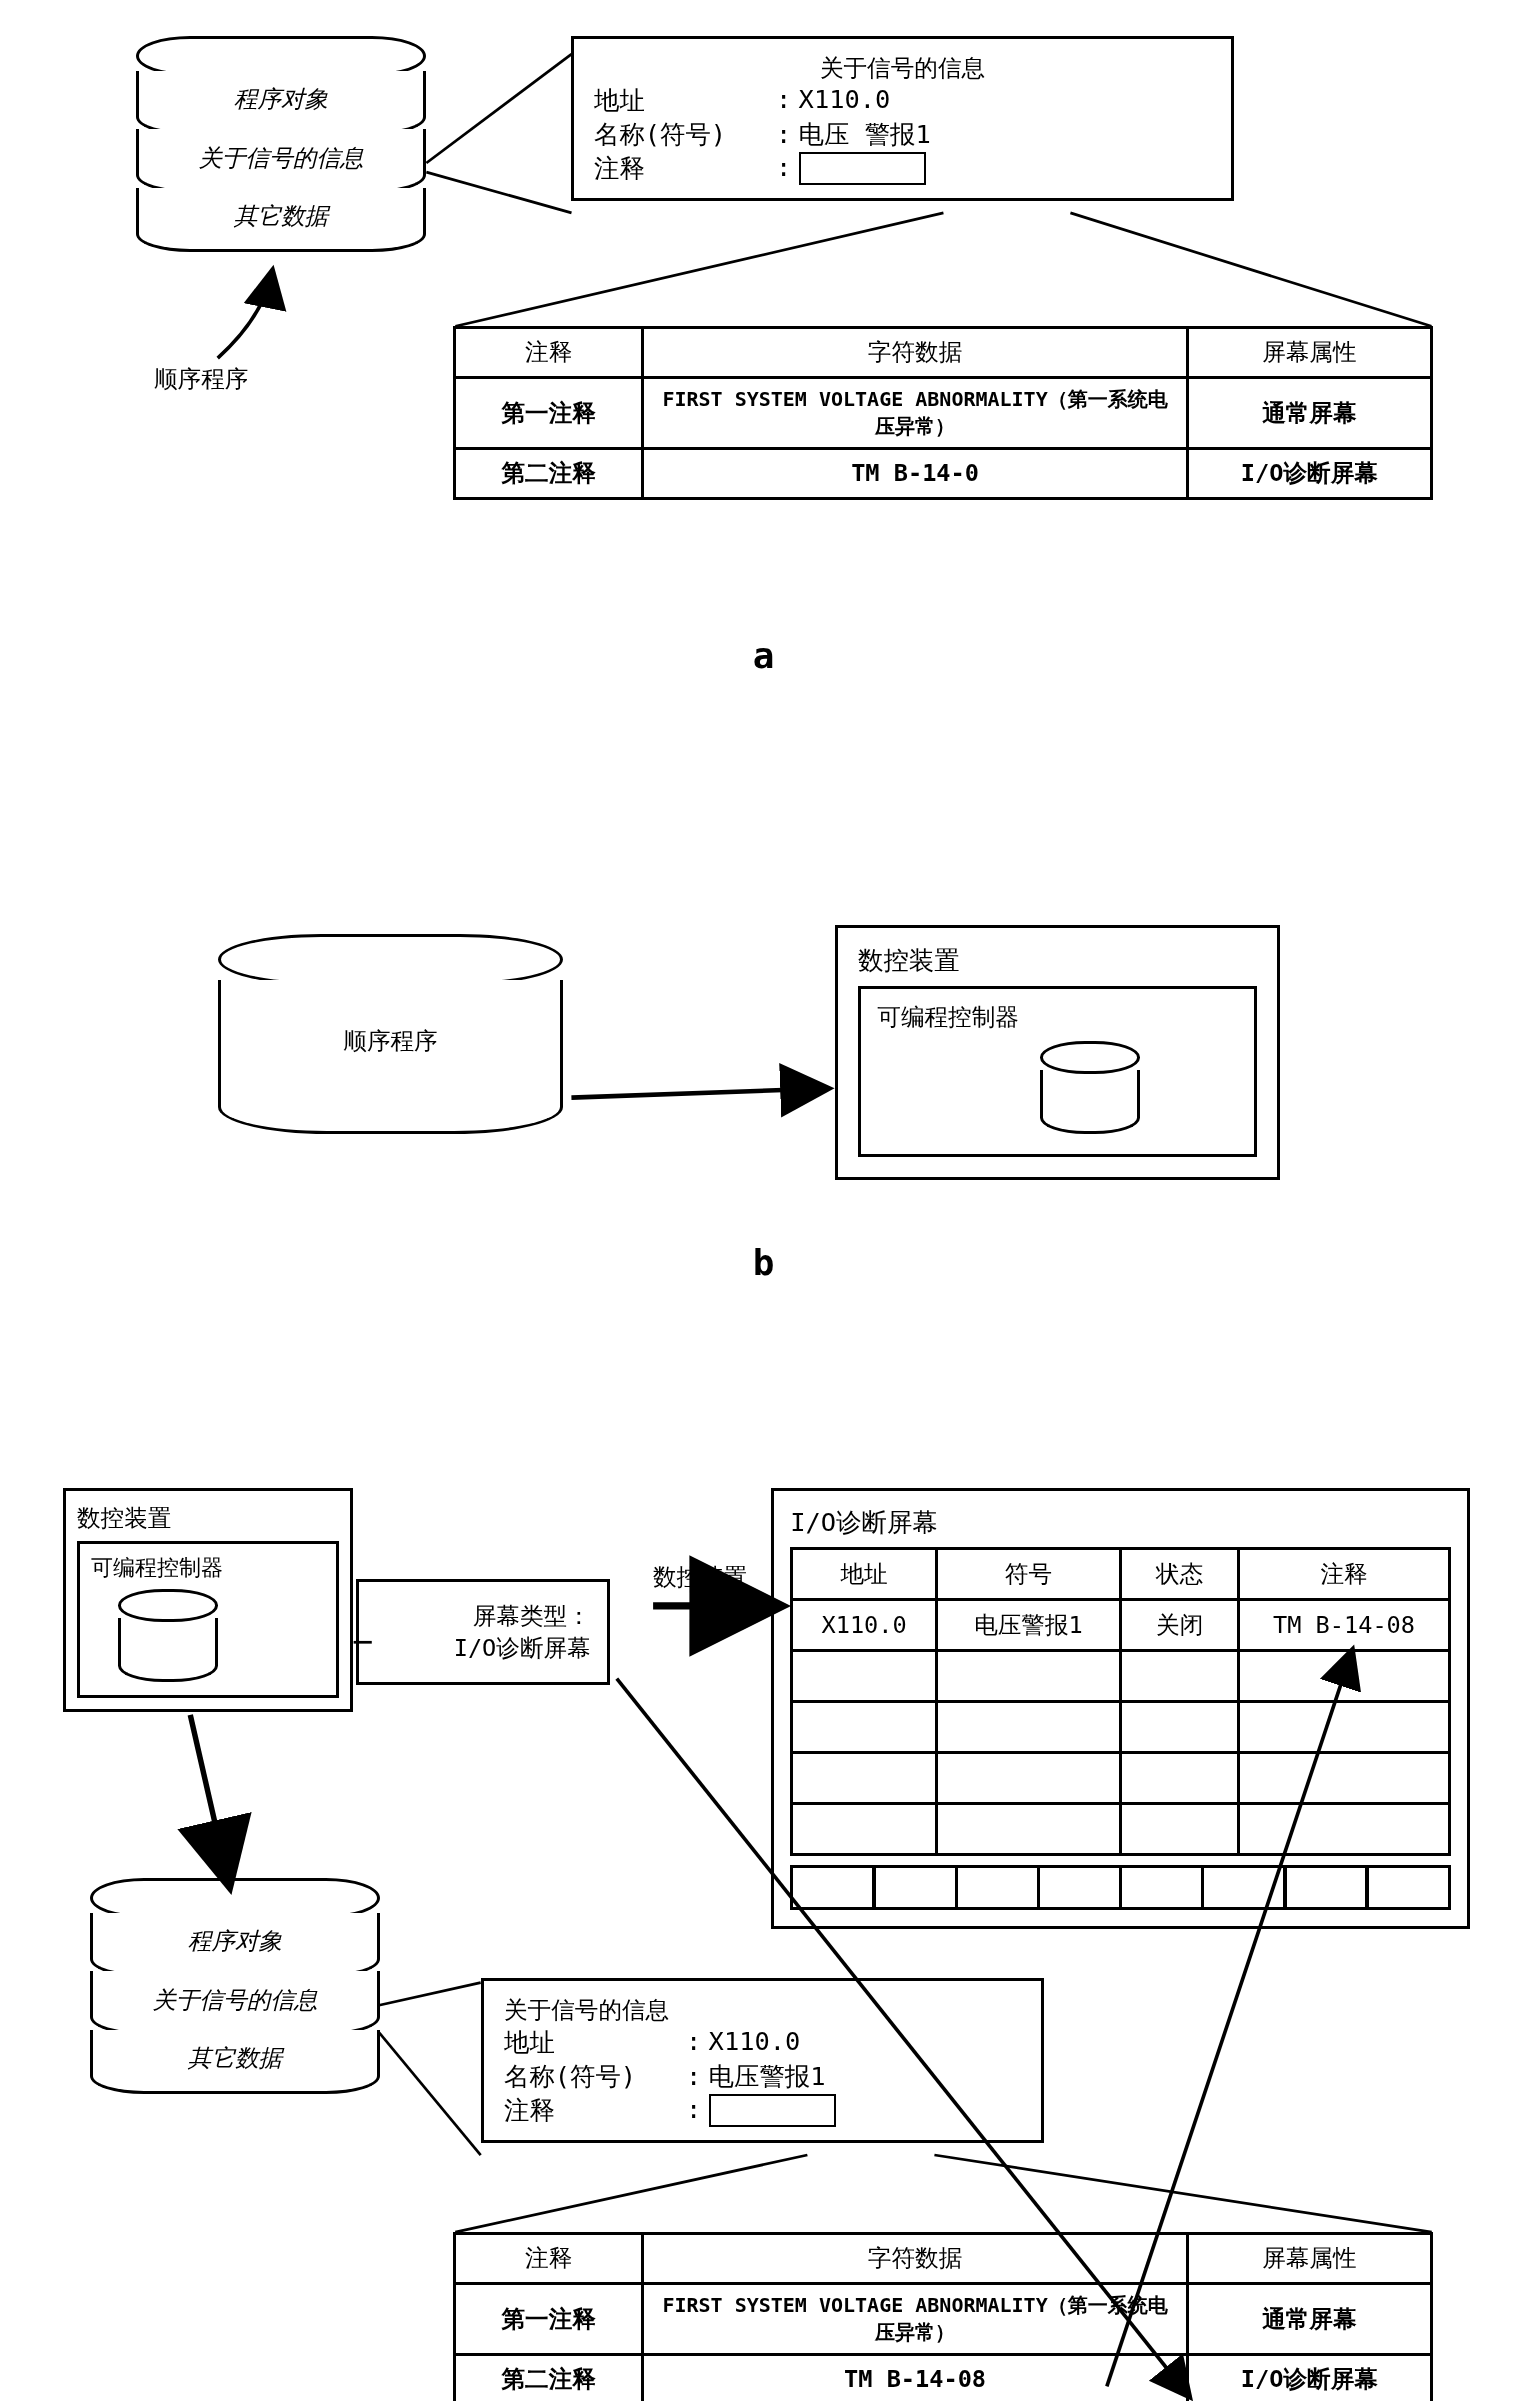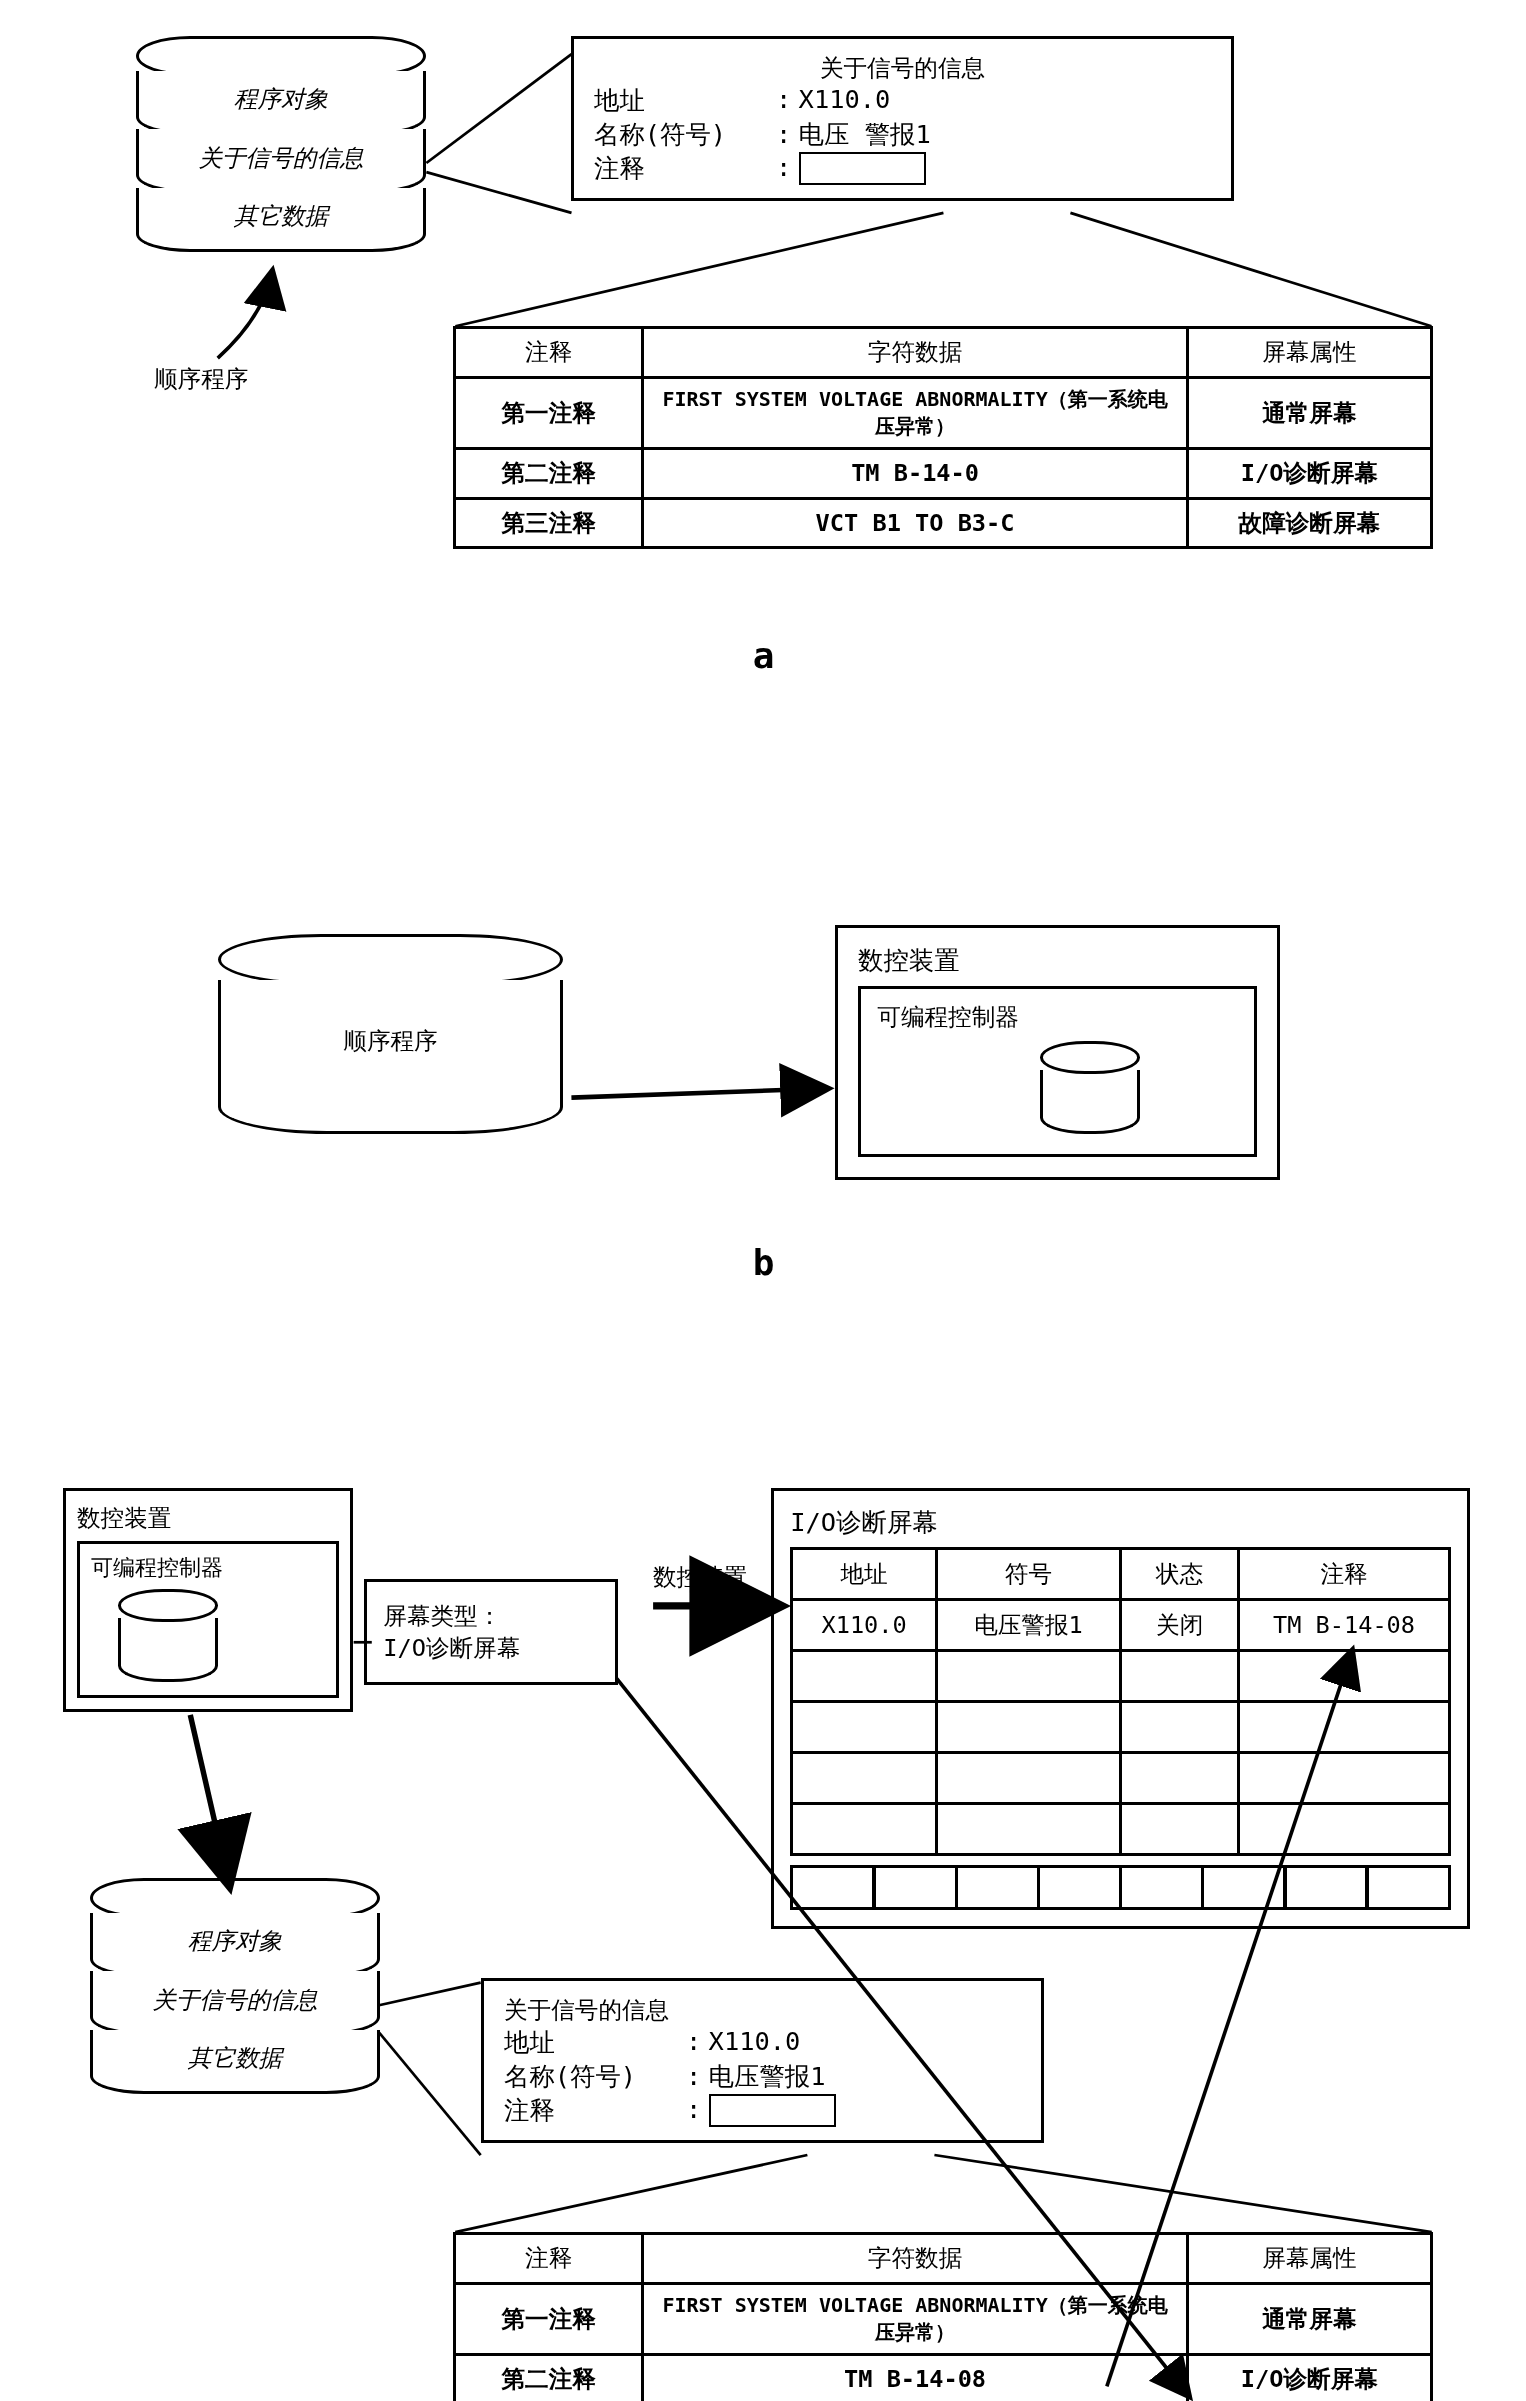--- a/index.html
+++ b/index.html
@@ -132,25 +132,20 @@
     </tr>
     <tr>
       <td>第一注释</td>
       <td style="font-size:20px;">FIRST SYSTEM VOLTAGE ABNORMALITY（第一系统电压异常）</td>
       <td>通常屏幕</td>
     </tr>
     <tr>
       <td>第二注释</td>
       <td>TM B-14-0</td>
       <td>I/O诊断屏幕</td>
-    </tr>
-    <tr>
-      <td>第三注释</td>
-      <td>VCT B1 TO B3-C</td>
-      <td>故障诊断屏幕</td>
     </tr>
   </tbody>
     </table>
 
   <svg class="overlay" width="1452" height="762" viewBox="0 0 1600 840">
     <defs>
       <marker id="arr" markerWidth="14" markerHeight="14" refX="10" refY="6" orient="auto">
         <path d="M0,0 L12,6 L0,12 z" fill="#000"></path>
       </marker>
     </defs>
@@ -205,21 +200,21 @@
     <div class="title" style="font-size:23.6px;">数控装置</div>
     <div class="inner-box" style="padding:9px 11px 12.7px 11px;">
       <div style="font-size:22px;">可编程控制器</div>
       <div class="mini-cyl" style="margin:5.4px 0 0 27px;">
         <div class="top"></div>
         <div class="body"></div>
       </div>
     </div>
   </div>
 
-  <div class="panel" style="left:328px; top:91px; width:254px; padding:18px 16.3px;">
+  <div class="panel" style="left:320px; top:91px; width:254px; padding:18px 16.3px;text-align:right;">
     <div>屏幕类型：</div>
     <div>I/O诊断屏幕</div>
   </div>
 
   <div class="arrow-label" style="left:617px; top:73px;">数控装置</div>
 
   <div class="screen-box" style="left:735px; top:0; width:699px;">
     <div style="font-size:25.4px; margin-bottom:7.3px;">I/O诊断屏幕</div>
     <table>
       <tbody>

